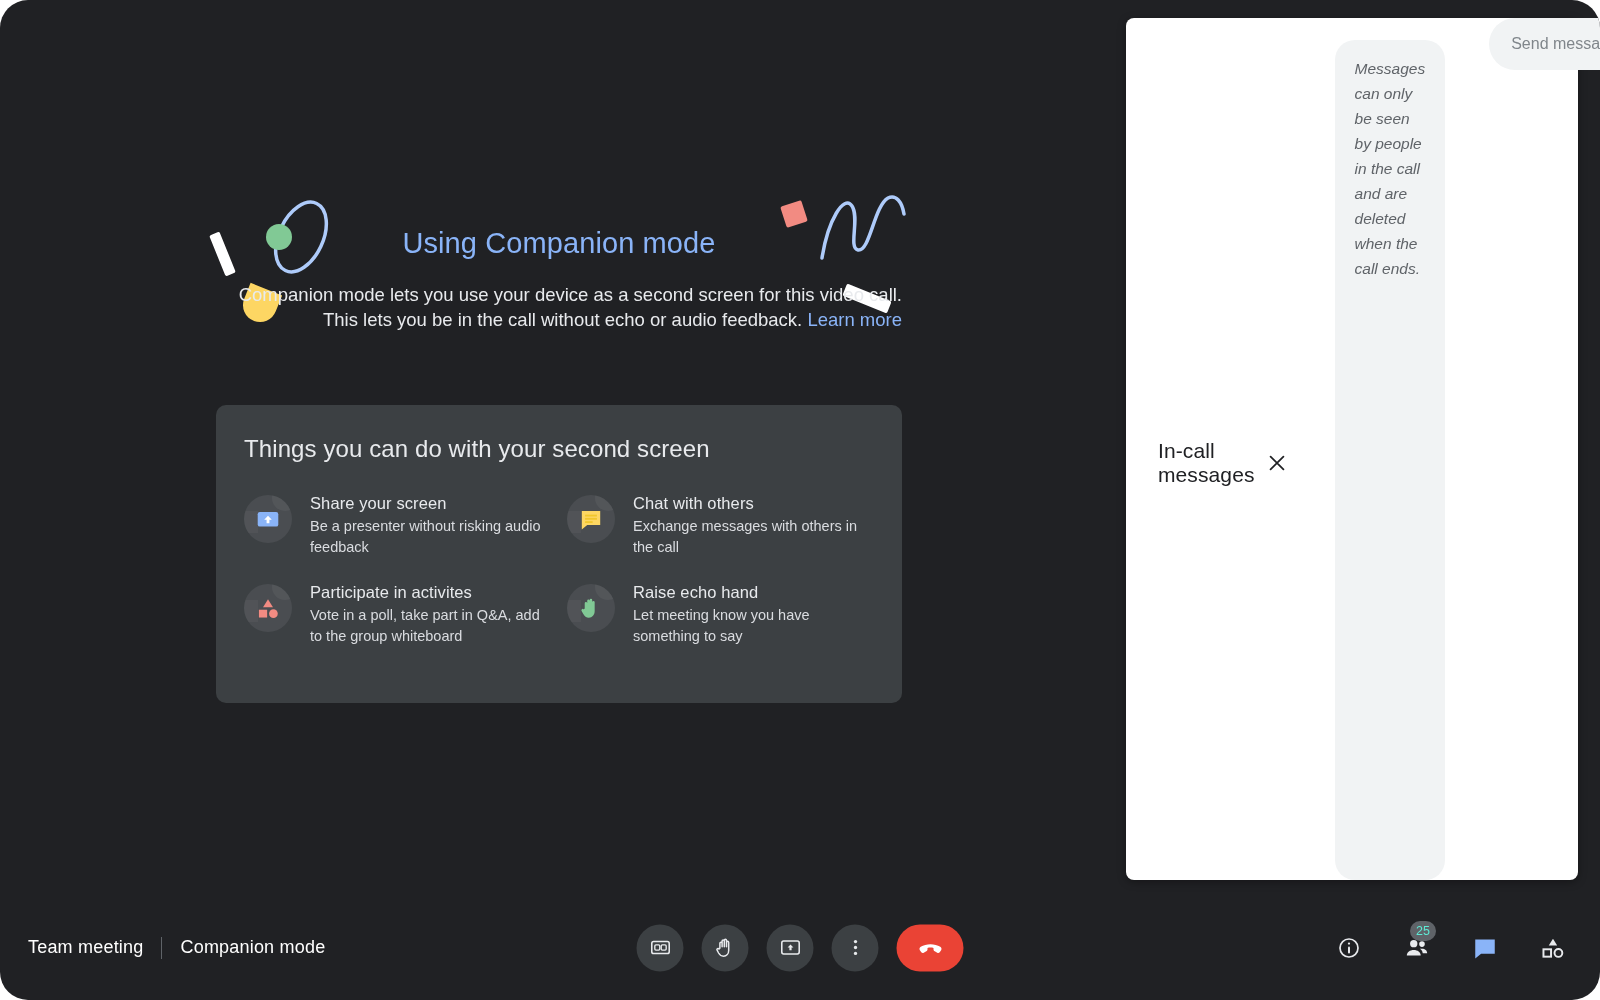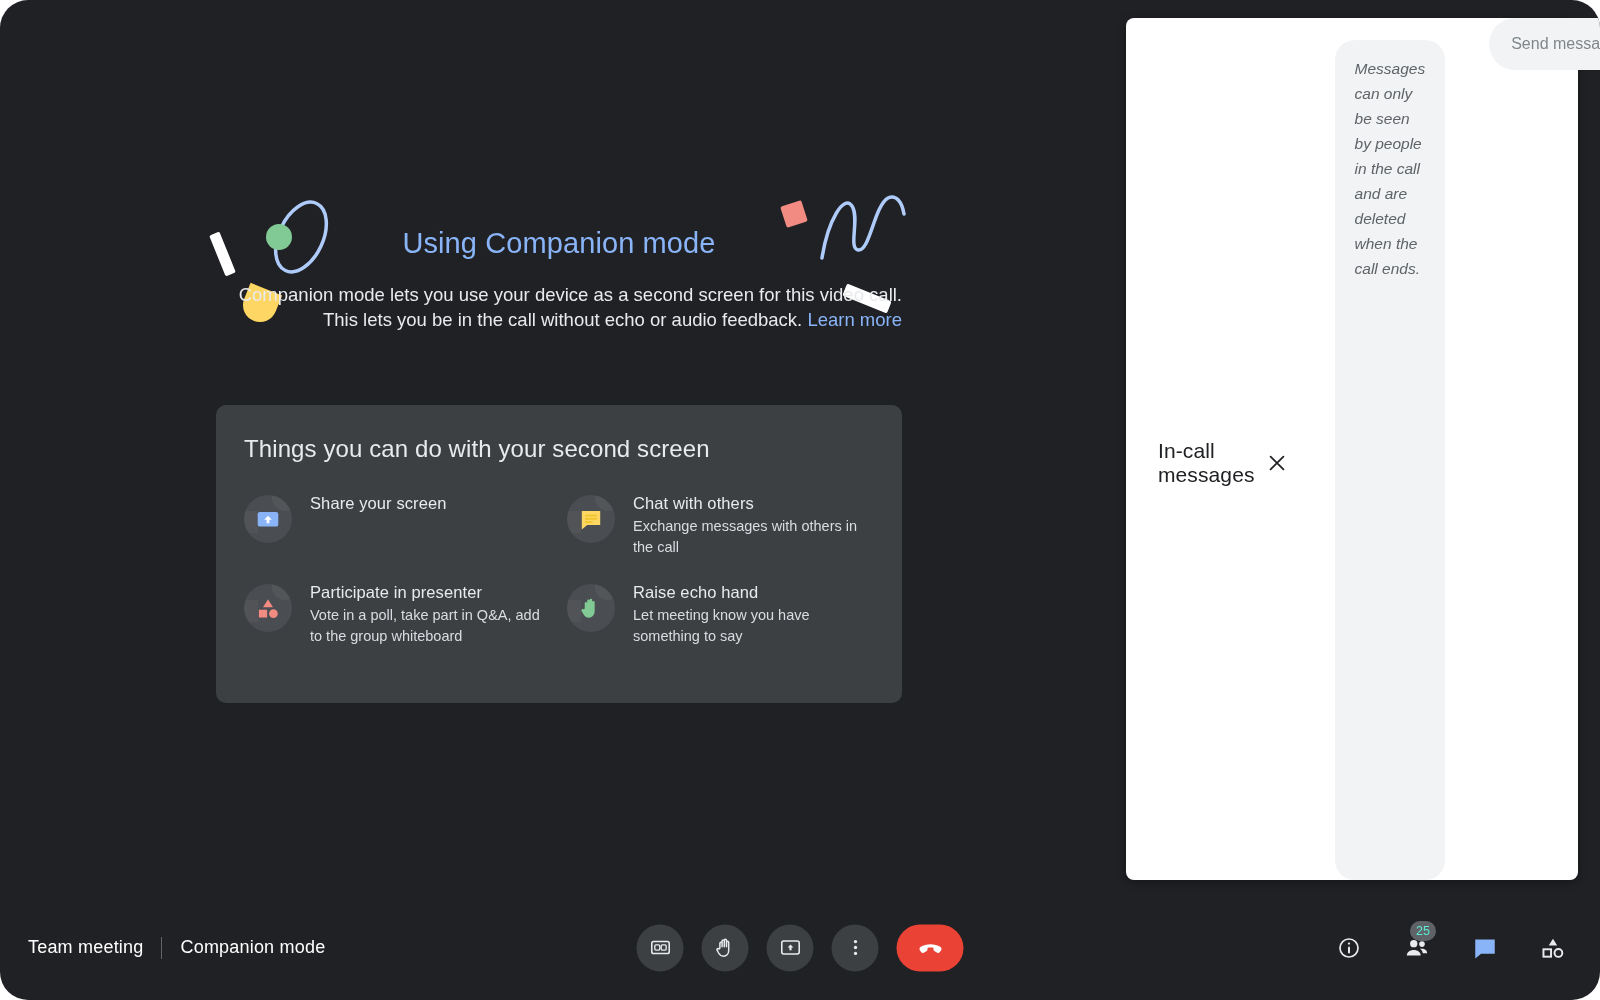--- a/index.html
+++ b/index.html
@@ -345,20 +345,21 @@
 
         <div class="feature">
           <div class="feature-icon">
             <svg width="26" height="26" viewBox="0 0 24 24" style="position:relative;z-index:2">
               <rect x="2.5" y="5.5" width="19" height="13.5" rx="2" fill="#8ab4f8"></rect>
               <path d="M12 9l3.5 3.8h-2.2V16h-2.6v-3.2H8.5z" fill="#ffffff"></path>
             </svg>
           </div>
           <div class="feature-text">
             <div class="feature-title">Share your screen</div>
+            <div class="feature-desc">Be a presenter without risking audio feedback</div>
           </div>
         </div>
 
         <div class="feature">
           <div class="feature-icon">
             <svg width="26" height="26" viewBox="0 0 24 24" style="position:relative;z-index:2">
               <path d="M3.5 4.5h17v13h-12l-5 4.2z" fill="#fdd663"></path>
               <rect x="6.5" y="8" width="11" height="1.7" fill="#e8b900" opacity="0.55"></rect>
               <rect x="6.5" y="11" width="11" height="1.7" fill="#e8b900" opacity="0.55"></rect>
               <rect x="6.5" y="14" width="7" height="1.7" fill="#e8b900" opacity="0.55"></rect>
@@ -372,21 +373,21 @@
 
         <div class="feature">
           <div class="feature-icon">
             <svg width="26" height="26" viewBox="0 0 24 24" style="position:relative;z-index:2">
               <path d="M12 4l4.6 7.4H7.4z" fill="#f28b82"></path>
               <rect x="3.6" y="13.6" width="7.6" height="7.2" fill="#f28b82"></rect>
               <circle cx="17" cy="17.2" r="4" fill="#f28b82"></circle>
             </svg>
           </div>
           <div class="feature-text">
-            <div class="feature-title">Participate in presenter</div>
+            <div class="feature-title">Participate in activites</div>
             <div class="feature-desc">Vote in a poll, take part in Q&amp;A, add to the group whiteboard</div>
           </div>
         </div>
 
         <div class="feature">
           <div class="feature-icon">
             <svg width="26" height="26" viewBox="0 0 24 24" style="position:relative;z-index:2">
               <path d="M6.2 12.5V7.6a1.15 1.15 0 012.3 0v3.6V5.3a1.15 1.15 0 012.3 0v5.9V4.6a1.15 1.15 0 012.3 0v6.6V6.6a1.15 1.15 0 012.3 0v8.2c0 3.6-2.3 6.2-5.4 6.2-2.4 0-3.9-1.2-5.1-3.4l-1.6-2.9a1.18 1.18 0 012-1.3z" fill="#81c995"></path>
             </svg>
           </div>

